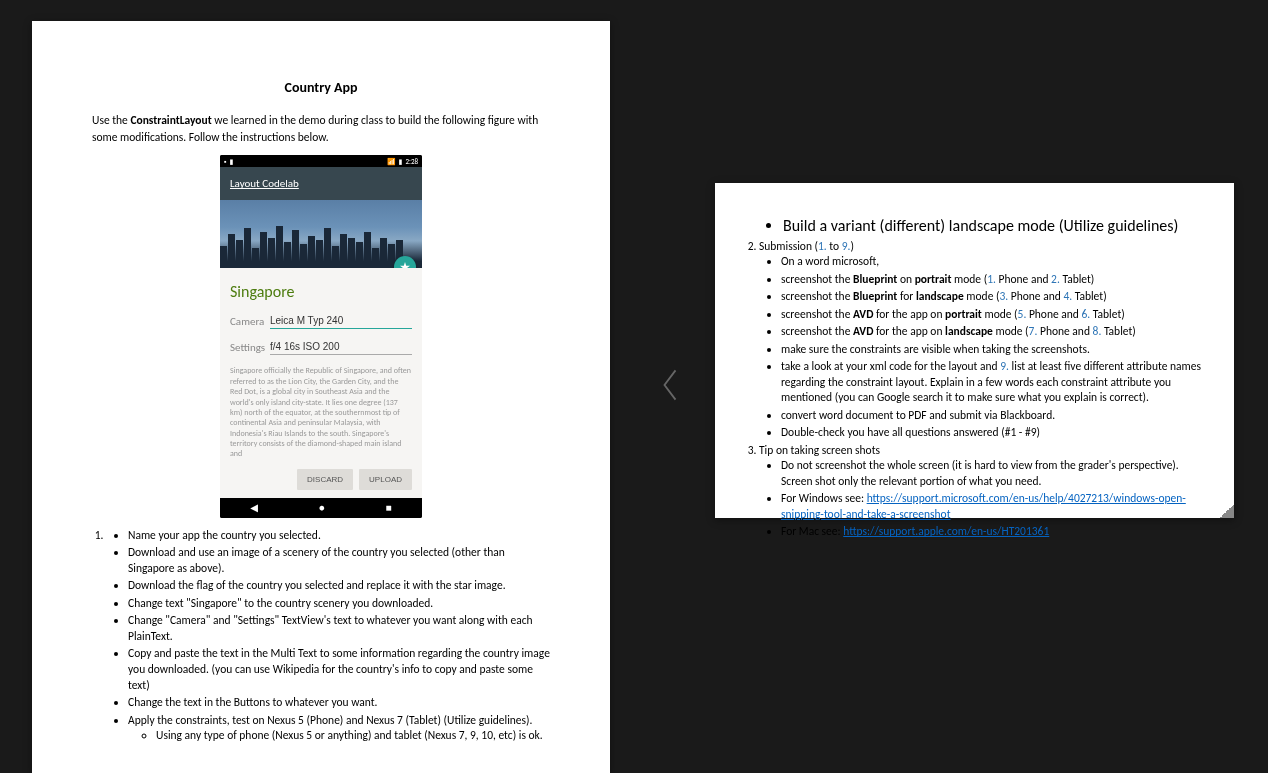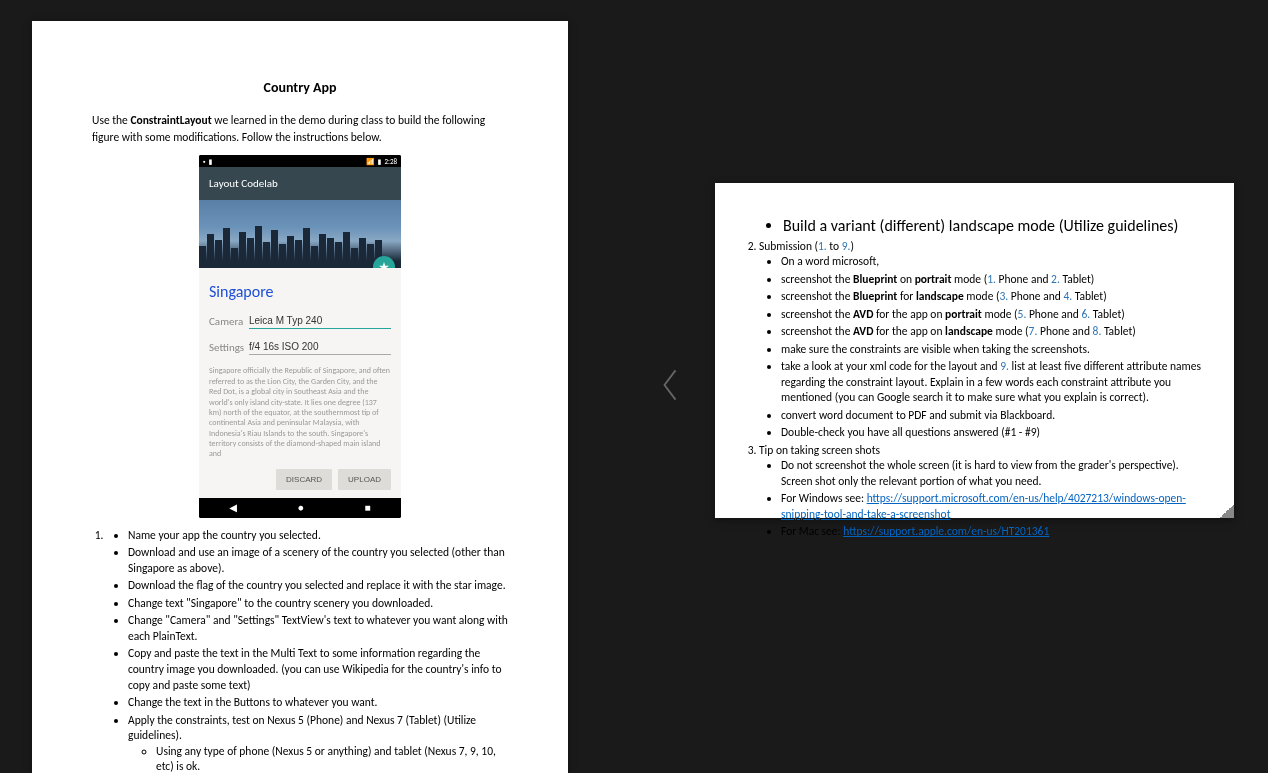--- a/index.html
+++ b/index.html
@@ -12,21 +12,21 @@
     position: relative;
   }
   .page {
     background: #fff;
     position: absolute;
     box-shadow: 0 2px 8px rgba(0,0,0,0.4);
   }
   .page1 {
     left: 32px;
     top: 21px;
-    width: 536px;
+    width: 578px;
     height: 752px;
     padding: 58px 60px 0 60px;
   }
   .page2 {
     left: 715px;
     top: 183px;
     width: 519px;
     height: 335px;
     padding: 32px 30px 0 14px;
   }
@@ -77,20 +77,21 @@
     color: #fff;
     font-size: 7px;
   }
   .status-left { display:flex; gap:3px; align-items:center;}
   .status-right { display:flex; gap:3px; align-items:center;}
   .appbar {
     background: #37474f;
     color: #fff;
     padding: 10px 10px;
     font-size: 11px;
+    text-decoration: underline;
   }
   .hero {
     height: 68px;
     position: relative;
     overflow: hidden;
   }
   .hero-sky {
     position:absolute; inset:0;
     background: linear-gradient(to bottom, #5a7fa6 0%, #6b92b8 40%, #89a8c4 60%, #1a2838 90%);
   }
@@ -111,21 +112,21 @@
     z-index: 3;
   }
   .fab svg { width:12px; height:12px; fill:#fff; }
   .card {
     background: #f6f5f3;
     padding: 14px 10px 8px 10px;
     position: relative;
   }
   .city {
     font-size: 16px;
-    color: #1d4ed8;
+    color: #4d7c0f;
     font-weight: 400;
     margin-bottom: 12px;
   }
   .row {
     display:flex; align-items:center; gap:8px;
     margin-bottom: 10px;
   }
   .row-label {
     font-size: 11px;
     color: #888;

